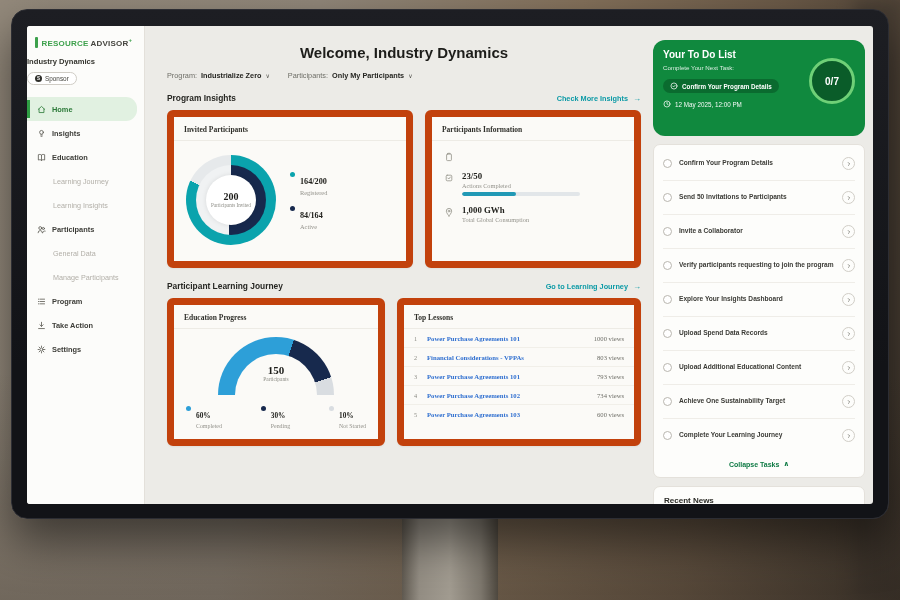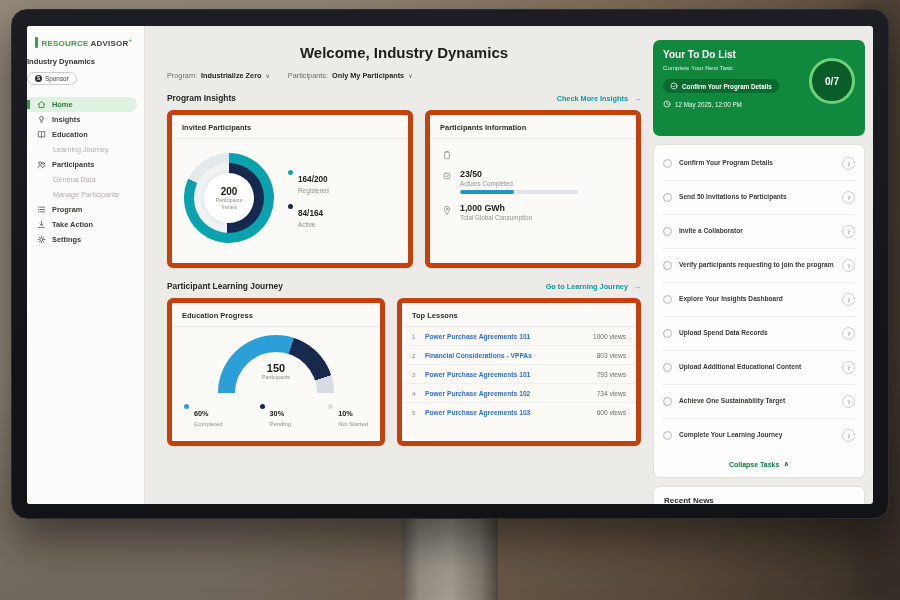--- a/index.html
+++ b/index.html
@@ -28,21 +28,21 @@
   .logo-primary { color:#3da14c; }
   .logo-secondary { color:#45453f; }
   .logo-plus { color:#3da14c; font-size:6px; vertical-align:super; }
   .org { text-align:left; margin-top:9px; }
   .org-name { font-size:7.6px; font-weight:700; color:#35352f; }
   .sponsor { display:inline-flex; align-items:center; gap:3px; margin-top:4px; border:1px solid #cfccc5;
     border-radius:8px; padding:2px 7px; font-size:6.4px; color:#45453f; background:#fff; }
   .sponsor-dot { width:7px; height:7px; border-radius:50%; background:#2e2e2a; color:#fff; font-size:4.6px;
     display:flex; align-items:center; justify-content:center; font-weight:700; }
   .nav { margin-top:12px; }
-  .nav-item { position:relative; display:flex; align-items:center; gap:6px; height:15px; padding:0 6px 0 10px;
+  .nav-item { position:relative; display:flex; align-items:center; gap:6px; height:24px; padding:0 6px 0 10px;
     font-size:7.4px; font-weight:700; color:#3d3d38; cursor:pointer; }
   .nav-item .i { color:#5a5952; }
   .nav-item.sub { padding-left:26px; color:#b2afa8; font-weight:400; font-size:7.2px; }
   .nav-item.active { background:#e1f1e1; color:#2c7a39; margin-right:7px; border-radius:0 11px 11px 0; }
   .nav-item.active .i { color:#2c7a39; }
   .nav-item.active::before { content:""; position:absolute; left:0; top:3px; bottom:3px; width:2.5px; background:#2f9e44; }
 
   
   .main { position:absolute; left:118px; top:0; width:508px; height:100%; padding:18px 12px 0 22px; }
   .welcome { font-size:15px; font-weight:700; color:#1d1d1a; margin-bottom:10px;text-align:center; }
@@ -51,21 +51,21 @@
   .f-label { font-size:7.3px; color:#6e6e67; }
   .f-value { font-size:7.3px; font-weight:700; color:#262622; }
   .chev { font-size:6px; color:#55554f; line-height:1; }
 
   .section-head { display:flex; justify-content:space-between; align-items:center; margin:0 0 7px; }
   .section-title { font-size:8.4px; font-weight:700; color:#262622; }
   .section-link { display:flex; align-items:center; gap:5px; font-size:7.3px; font-weight:700; color:#0c9aa6; cursor:pointer; }
   .section-link .arrow { font-size:8px; }
 
   .cards-row { display:flex; gap:12px; }
-  .card { background:#fbfaf7; border:5px solid #c2410c; border-radius:6px; box-shadow:0 1px 2px rgba(0,0,0,.05); }
+  .card { background:#fbfaf7; border:7px solid #c2410c; border-radius:6px; box-shadow:0 1px 2px rgba(0,0,0,.05);font-family:Liberation Serif, serif; }
   .card-head { padding:8px 10px 6px; font-size:7.5px; font-weight:700; color:#30302b; border-bottom:1px solid #edebe5; }
 
   .card-invited { width:246px; height:158px; }
   .invited-body { display:flex; align-items:center; gap:14px; padding:14px 12px; }
   .donut { position:relative; width:90px; height:90px; flex:none; }
   .ring { position:absolute; inset:0; border-radius:50%; }
   .ring.inner { inset:10px; }
   .hole { position:absolute; inset:20px; border-radius:50%; background:#fff; box-shadow:0 0 5px rgba(0,0,0,.10);
     display:flex; flex-direction:column; align-items:center; justify-content:center; text-align:center; }
   .hole-value { font-size:10px; font-weight:700; color:#1d1d1a; }
@@ -96,21 +96,21 @@
 
   .card-lessons { width:244px; height:148px; }
   .lesson-row { display:flex; align-items:center; gap:7px; padding:5.5px 10px; border-bottom:1px solid #f1efe9; }
   .lesson-row:last-child { border-bottom:none; }
   .lesson-rank { font-size:6.2px; color:#8b8b84; width:6px; flex:none; }
   .lesson-title { flex:1; font-size:6.7px; font-weight:600; color:#2f6fd0; cursor:pointer; }
   .lesson-views { font-size:6.6px; color:#6e6e67; white-space:nowrap; }
 
   
   .right { position:absolute; left:626px; top:14px; width:212px; }
-  .todo-green { position:relative; background:#10893e; border-radius:7px; padding:9px 10px; color:#fff; height:96px; }
+  .todo-green { position:relative; background:#10893e; border-radius:12px; padding:9px 10px; color:#fff; height:96px; }
   .todo-title { font-size:10px; font-weight:700; }
   .todo-sub { font-size:6.2px; color:rgba(255,255,255,.85); margin:4px 0 5px; }
   .todo-pill { display:inline-flex; align-items:center; gap:4px; background:#0a6b2f; border-radius:9px;
     padding:3px 7px; font-size:6.3px; font-weight:600; max-width:138px; cursor:pointer; }
   .todo-due { display:flex; align-items:center; gap:4px; font-size:6.3px; margin-top:6px; color:rgba(255,255,255,.95); }
   .todo-progress { position:absolute; right:10px; top:18px; width:46px; height:46px; border-radius:50%;
     background:#0a5c29; border:3px solid #6fd077; display:flex; align-items:center; justify-content:center;
     font-size:10px; font-weight:700; }
   .tasks-card { background:#fdfdfb; border:1px solid #e4e1db; border-radius:7px; margin-top:8px; padding:2px 9px; }
   .task-row { display:flex; align-items:center; gap:7px; padding:10px 0; border-bottom:1px solid #efede8; cursor:pointer; }
@@ -162,20 +162,23 @@
           </div>
           <div class="nav-item">
             <svg class="i" width="9" height="9" viewBox="0 0 10 10" fill="none" stroke="currentColor" stroke-width="0.9" stroke-linecap="round" stroke-linejoin="round">
                 <path d="M5 2.3C4.3 1.5 2.8 1.4 1.5 1.9v5.9C2.8 7.3 4.3 7.4 5 8.2c.7-.8 2.2-.9 3.5-.4V1.9C7.2 1.4 5.7 1.5 5 2.3v5.9"></path>
               </svg>
             <span>Education</span>
           </div>
           <div class="nav-item sub">
               <span>Learning Journey</span>
             </div>
+          <div class="nav-item sub">
+              <span>Learning Insights</span>
+            </div>
           <div class="nav-item">
             <svg class="i" width="9" height="9" viewBox="0 0 10 10" fill="none" stroke="currentColor" stroke-width="0.9" stroke-linecap="round" stroke-linejoin="round">
                 <circle cx="3.6" cy="3.4" r="1.6"></circle>
                 <path d="M1.2 8.6a2.4 2.4 0 0 1 4.8 0"></path>
                 <circle cx="7.1" cy="3.9" r="1.2"></circle>
                 <path d="M6.3 8.6a2.1 2.1 0 0 1 2.8-1.9"></path>
               </svg>
             <span>Participants</span>
           </div>
           <div class="nav-item sub">

